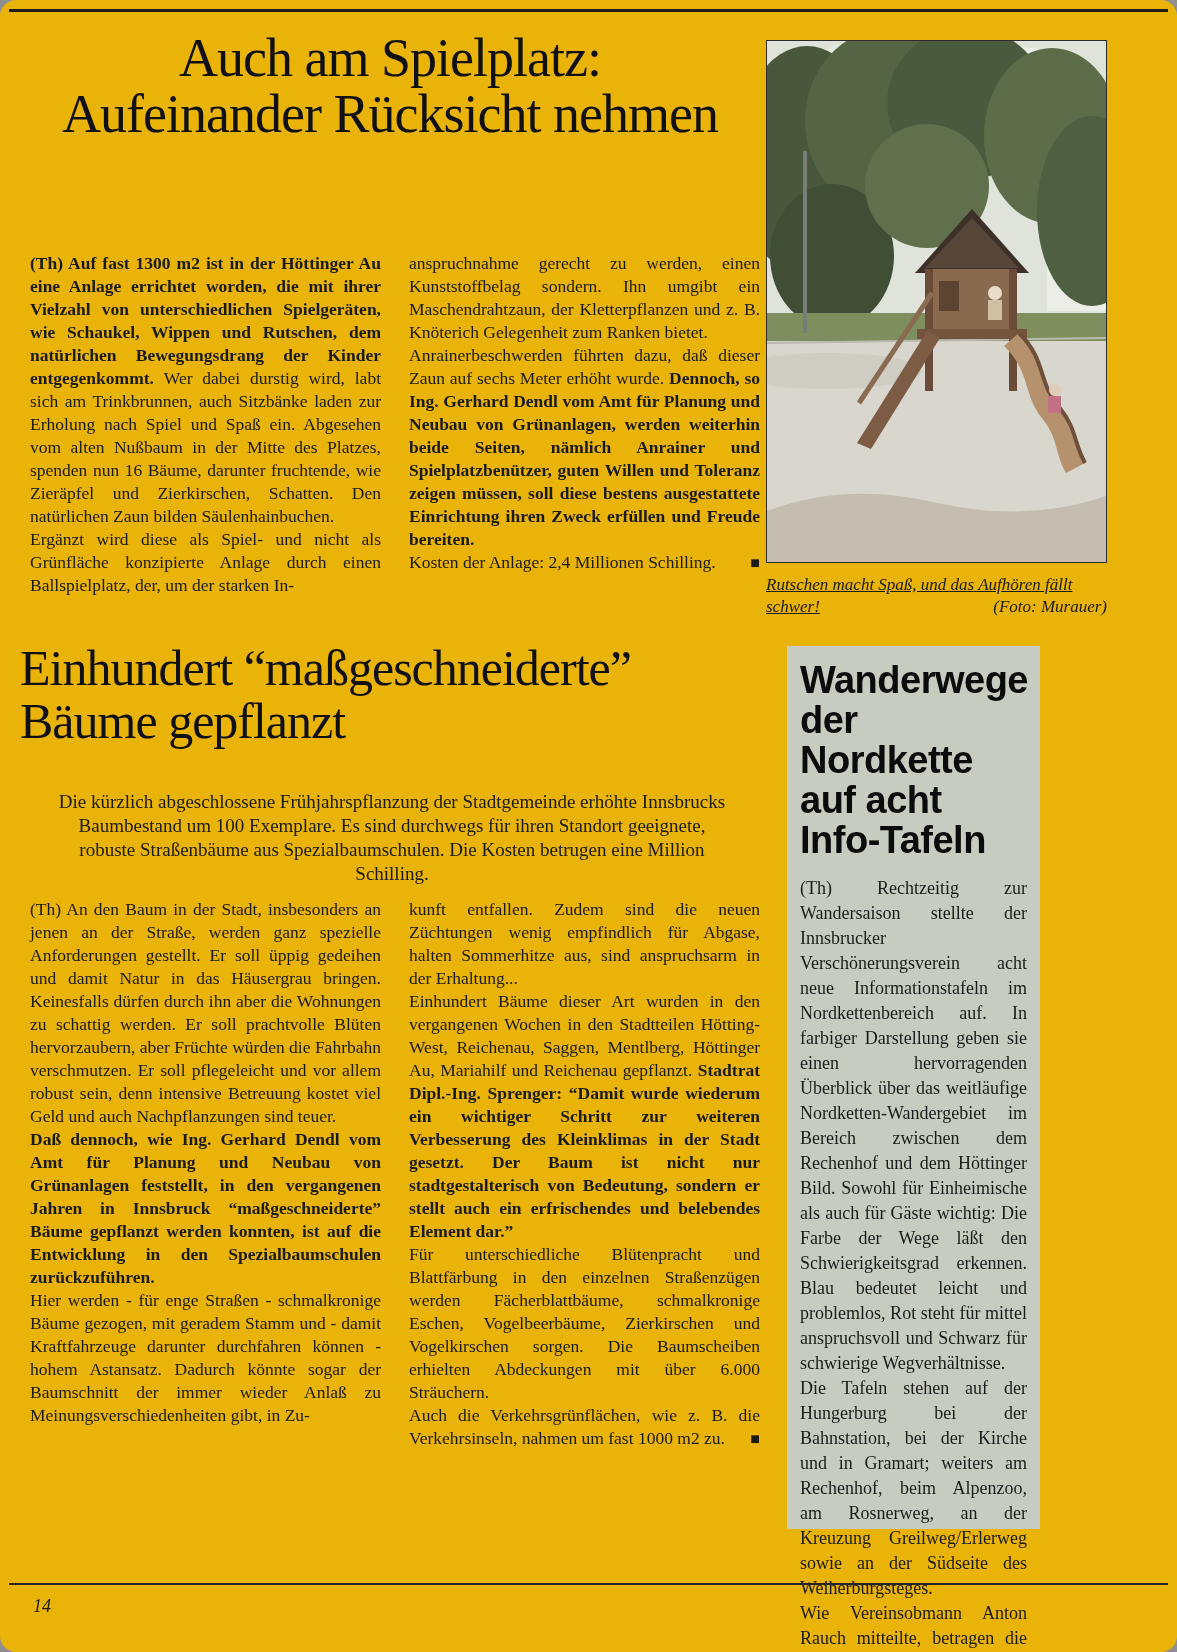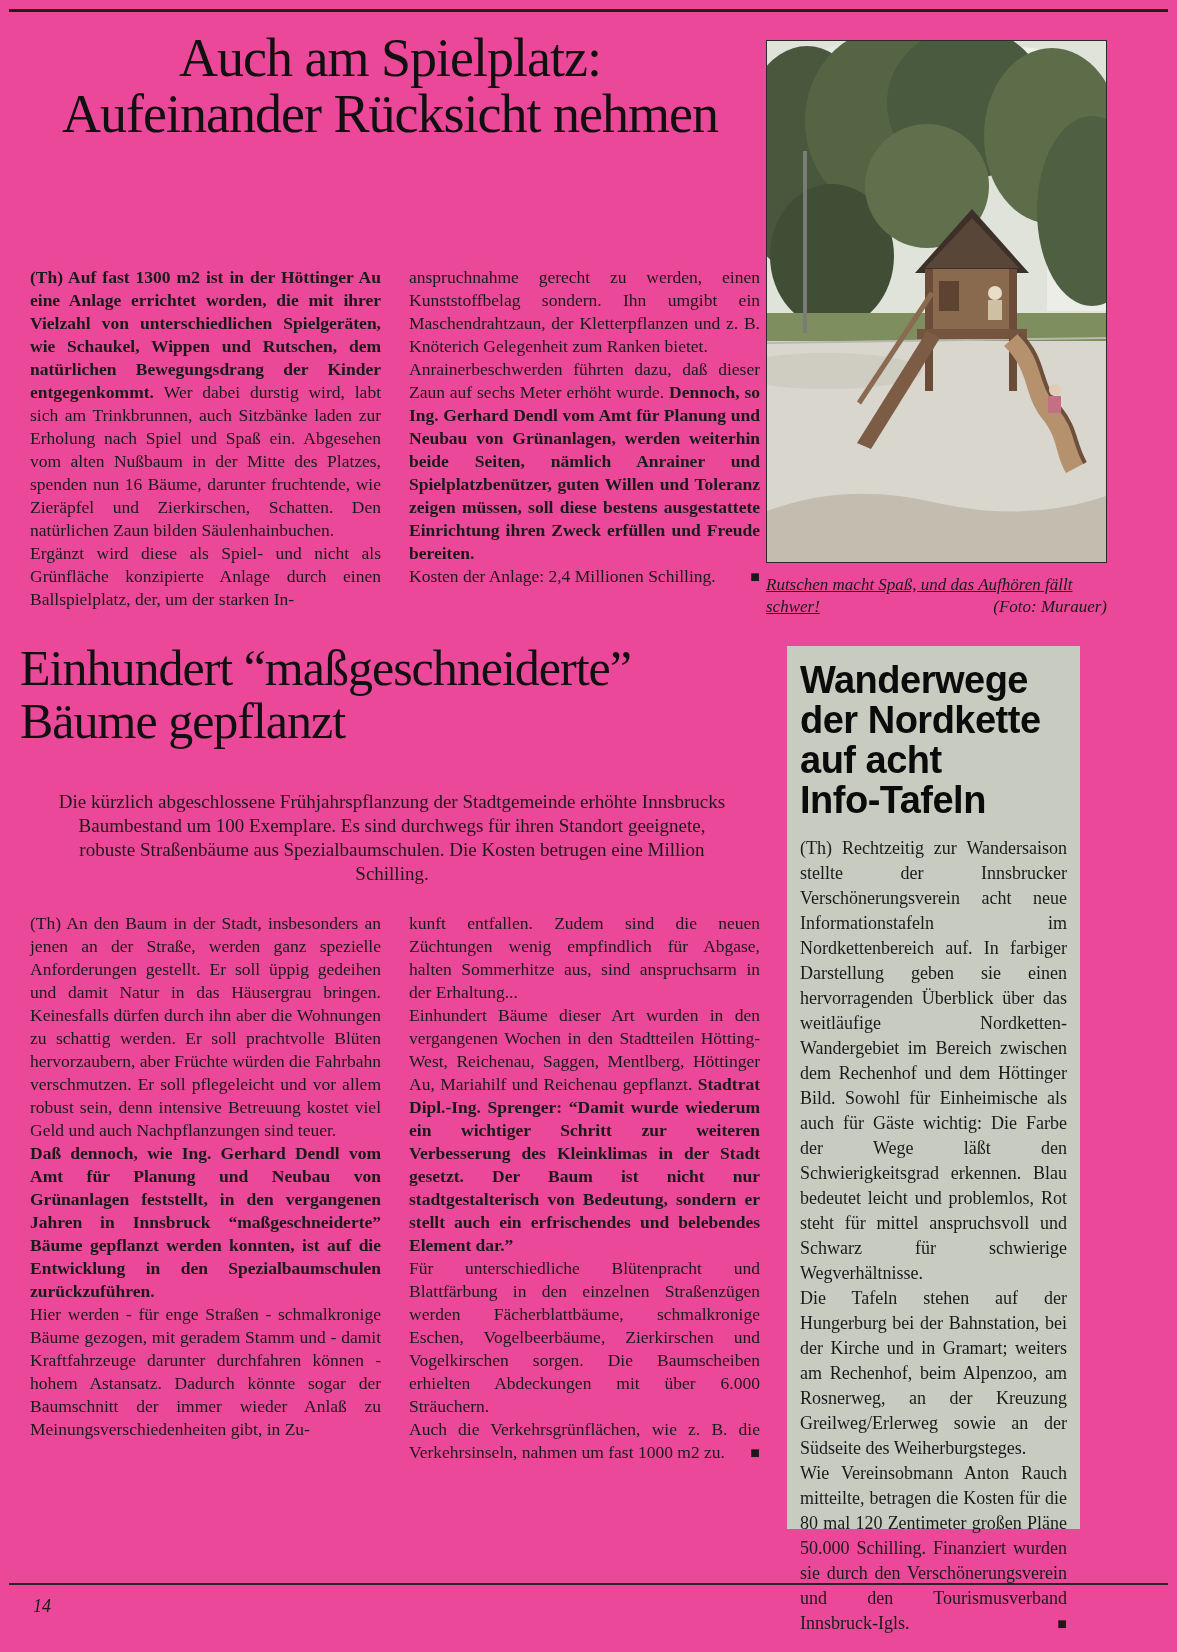--- a/index.html
+++ b/index.html
@@ -1,26 +1,26 @@
 <!DOCTYPE html>
 <html lang="de"><head>
 <meta charset="utf-8">
 <style>
   html,body{margin:0;padding:0;}
   body{background:#8f8f8f;font-family:"Liberation Serif",serif;}
-  .page{position:relative;width:1177px;height:1652px;margin:0 auto;background:#ec4899;color:#1a1a1a;overflow:hidden;}
+  .page{position:relative;width:1177px;height:1652px;margin:0 auto;background:#eab308;color:#1a1a1a;overflow:hidden;border-radius:16px;}
   .rule-top{position:absolute;top:9px;left:9px;right:9px;height:3px;background:#1d1d1d;}
 
   
   .a1-title{position:absolute;left:20px;top:30px;width:740px;margin:0;text-align:center;
             font-size:54px;line-height:1.04;font-weight:400;letter-spacing:-1px;color:#101010;}
   .hl-line{display:block;}
   .a1-lede{position:absolute;left:36px;top:166px;width:712px;margin:0;text-align:center;
            font-size:19px;line-height:1.24;}
-  .cols{display:flex;gap:28px;margin-top:14px;}
+  .cols{display:flex;gap:28px;}
   .a1-cols{position:absolute;left:30px;top:252px;width:730px;}
   .col{flex:1;font-size:17.5px;line-height:23px;text-align:justify;hyphens:auto;}
   .col p{margin:0;}
   .b{font-weight:bold;}
   .endmark{float:right;font-size:16px;}
 
   
   .photo{position:absolute;left:766px;top:40px;width:339px;height:521px;border:1px solid #2b2b2b;
          background:#dde0d8;}
   .photo svg{display:block;width:100%;height:100%;}
@@ -28,21 +28,21 @@
   .caption .credit{float:right;}
 
   
   .a2-title{position:absolute;left:20px;top:642px;width:740px;margin:0;text-align:left;
             font-size:50px;line-height:1.06;font-weight:400;letter-spacing:-1px;color:#101010;}
   .a2-lede{position:absolute;left:50px;top:790px;width:684px;margin:0;text-align:center;
            font-size:19px;line-height:1.26;}
   .a2-cols{position:absolute;left:30px;top:898px;width:730px;}
 
   
-  .sidebar{position:absolute;left:787px;top:646px;width:293px;height:883px;background:#c8ccc0;
+  .sidebar{position:absolute;left:787px;top:646px;width:253px;height:883px;background:#c8ccc0;
            padding:14px 13px 12px;box-sizing:border-box;}
   .sb-title{margin:0;font-family:"Liberation Sans",sans-serif;font-weight:bold;font-size:38px;
             line-height:40px;letter-spacing:-0.5px;color:#0b0b0b;}
   .sb-line{display:block;}
   .sb-body{margin-top:16px;font-size:18px;line-height:25px;text-align:justify;hyphens:auto;}
   .sb-body p{margin:0;}
 
   
   .rule-bottom{position:absolute;left:9px;right:9px;top:1583px;height:2px;background:#242424;}
   .footer-num{position:absolute;left:33px;top:1596px;font-style:italic;font-size:18px;}

